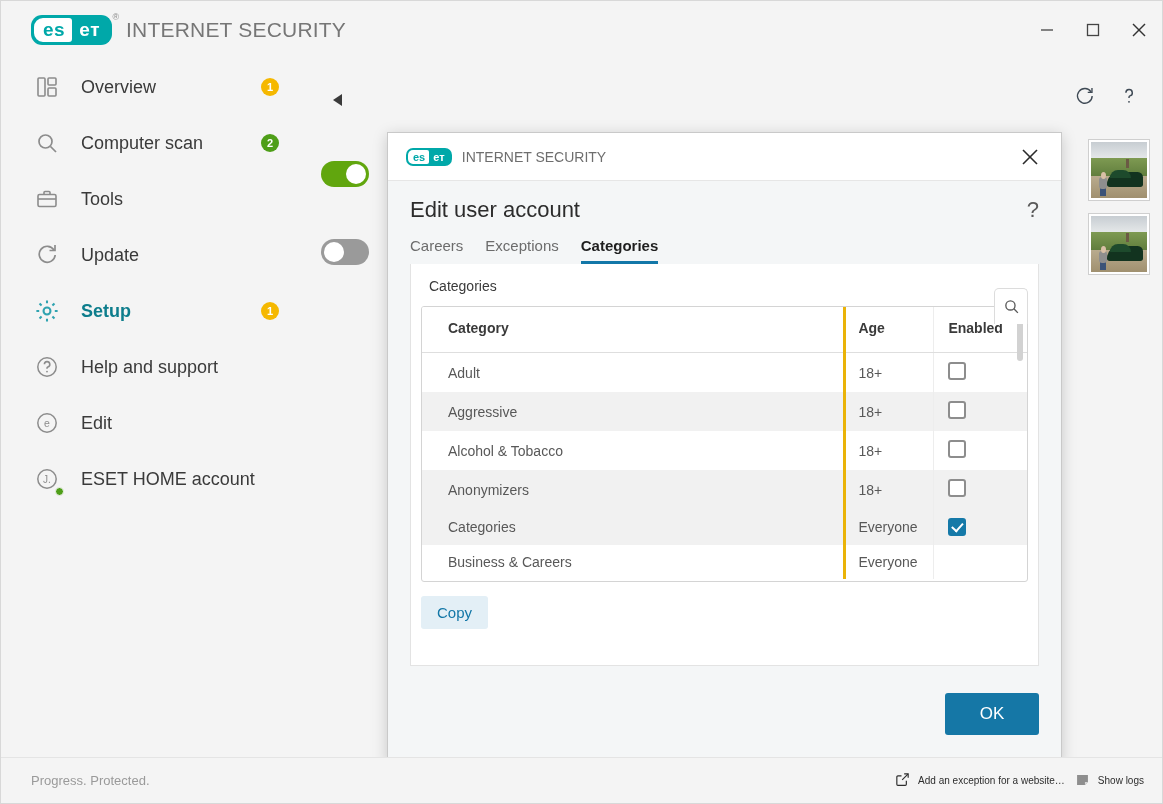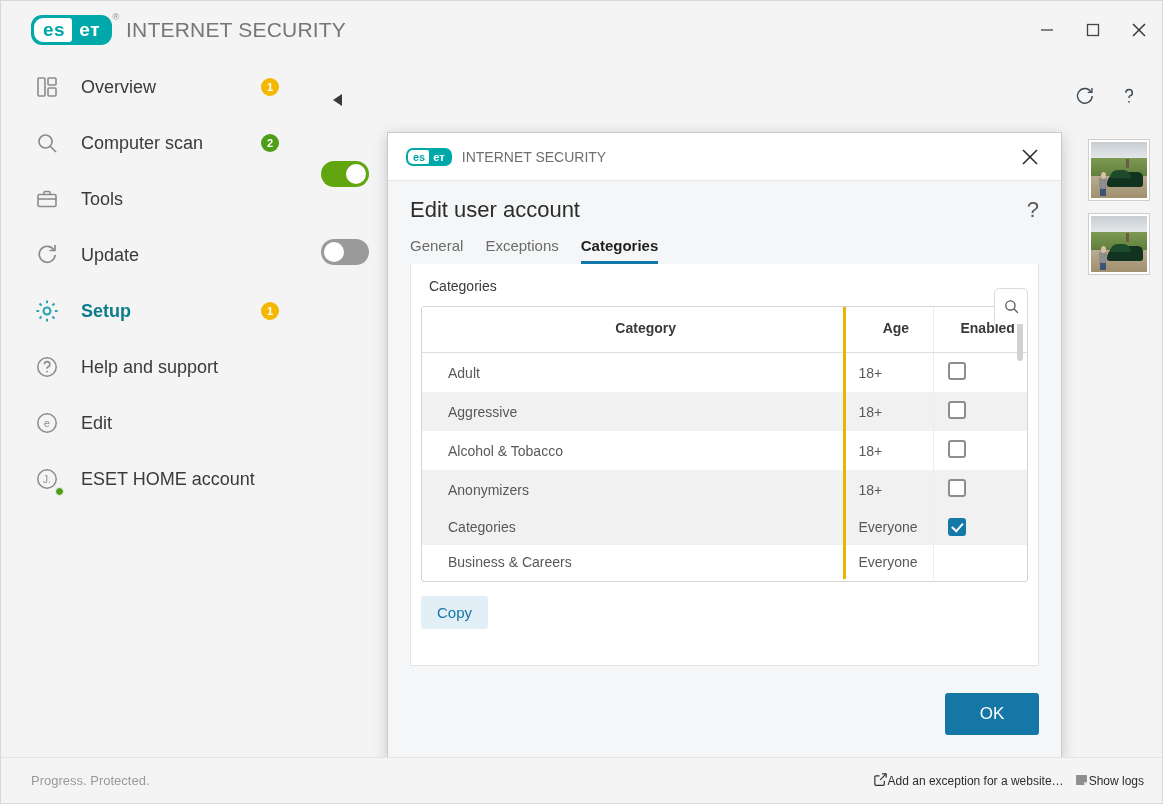--- a/index.html
+++ b/index.html
@@ -168,22 +168,22 @@
     background: #f4f4f4;
     display: flex; align-items: center;
     border-top: 1px solid #e4e4e4;
   }
   .status-left { margin-left: 30px; font-size: 13px; color: #9a9a9a; }
   .status-right {
     margin-left: auto; margin-right: 18px;
     display: flex; align-items: center; gap: 10px;
   }
   .status-link {
-    display: flex; align-items: center; gap: 0;
-    font-size: 12px; color: #2d2d2d; cursor: pointer;
+    display: flex; align-items: center; gap: 8px;
+    font-size: 10px; color: #2d2d2d; cursor: pointer;
   }
 
   
   #dialog {
     position: absolute;
     left: 386px; top: 131px;
     width: 675px; height: 631px;
     background: #f4f6f7;
     border: 1px solid #c9c9c9;
     box-shadow: 0 3px 14px rgba(0,0,0,0.18);
@@ -246,21 +246,21 @@
   }
 
   .table-wrap {
     margin: 12px 10px 0 10px;
     border: 1px solid #d4d4d4; border-radius: 3px;
     background: #ffffff;
     height: 276px; overflow: hidden; position: relative;
   }
   table.cats { width: 100%; border-collapse: collapse; table-layout: fixed; }
   table.cats th {
-    text-align: center; font-size: 14px; color: #3a3a3a; font-weight: bold;
+    text-align: left; font-size: 14px; color: #3a3a3a; font-weight: bold;
     padding: 13px 0 16px 0; border-bottom: 1px solid #dedede;
     background: #ffffff;
   }
   table.cats td {
     font-size: 14px; color: #585858;
     padding: 9px 0;
     vertical-align: middle;
   }
   .col-cat { width: 418px; padding-left: 26px !important; }
   .col-age { width: 88px; border-left: 3px solid #eab308; padding-left: 12px !important; }
@@ -513,21 +513,21 @@
           </svg>
       </span>
     </div>
 
     <div class="dlg-heading-row">
       <span class="dlg-heading">Edit user account</span>
       <span class="dlg-help">?</span>
     </div>
 
     <div class="dlg-tabs">
-      <span class="dlg-tab">General</span>
+      <span class="dlg-tab">Careers</span>
       <span class="dlg-tab">Exceptions</span>
       <span class="dlg-tab active">Categories</span>
     </div>
 
     <div class="dlg-body">
 
       <span class="body-label">Categories</span>
 
       <div class="search-tab">
         <svg width="17" height="17" viewBox="0 0 24 24" fill="none" stroke="#5a5a5a" stroke-width="1.9">

